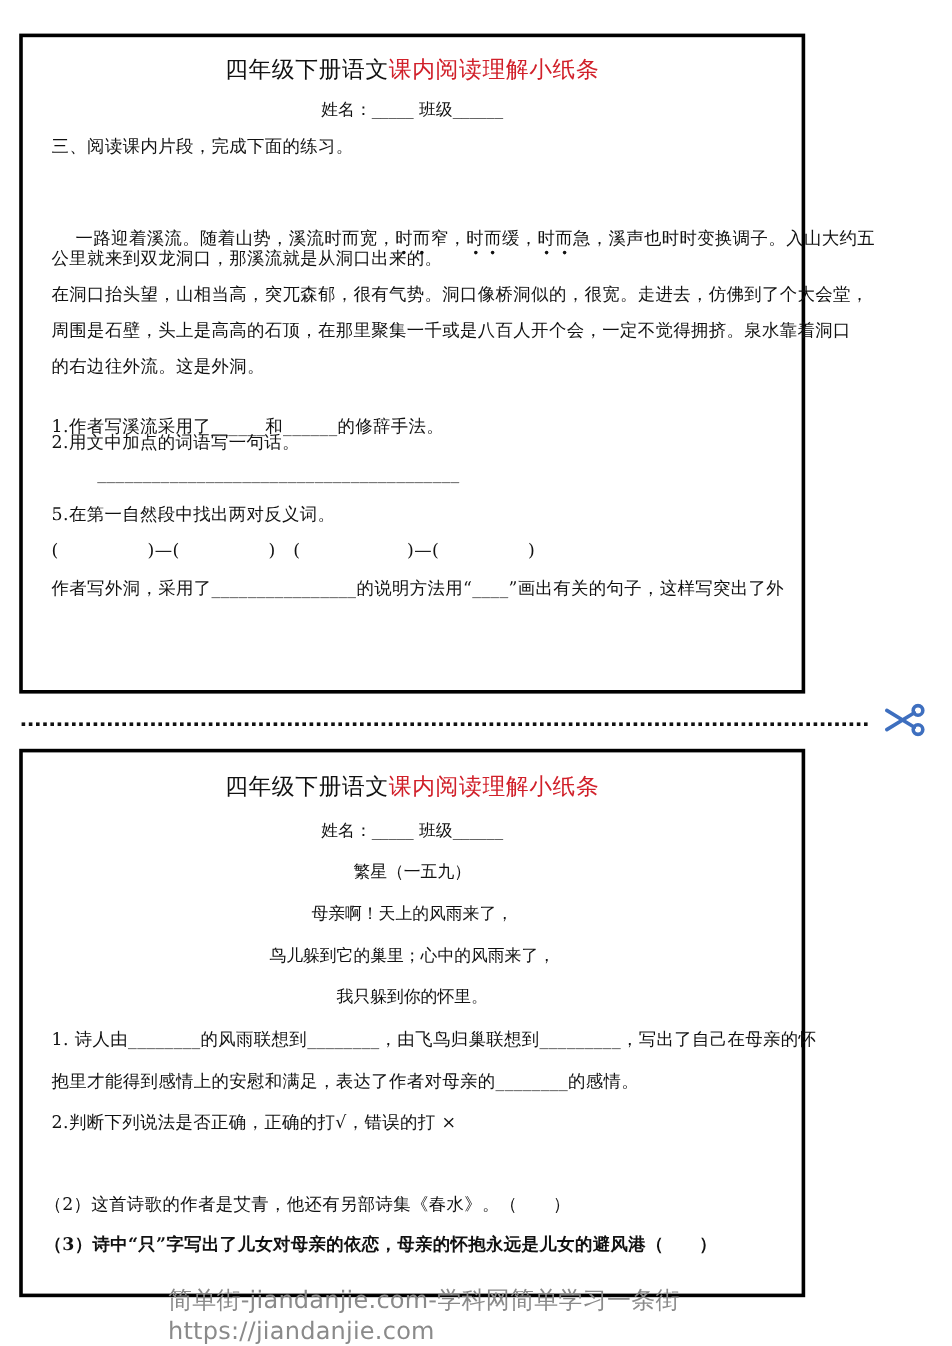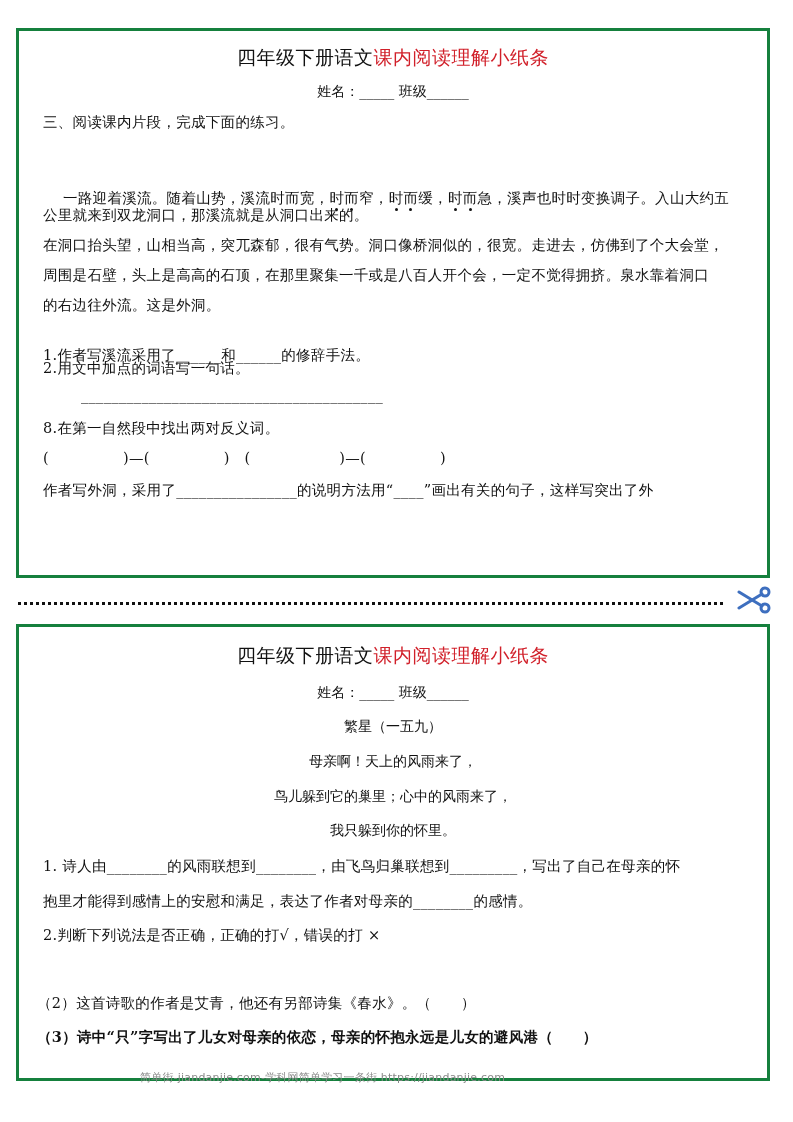--- a/index.html
+++ b/index.html
@@ -2,22 +2,22 @@
 <html><head>
 <meta charset="utf-8">
 <style>
   html, body { margin: 0; padding: 0; }
   body {
     width: 793px; height: 1122px; position: relative; background: #ffffff;
     font-family: "DejaVu Serif", "Liberation Serif", serif; color: #111;
     overflow: hidden;
   }
   .card {
-    position: absolute; left: 16px; width: 754px;
-    border: 3px solid #15803d; box-sizing: border-box;
+    position: absolute; left: 16px; width: 655px;
+    border: 3px solid #000000; box-sizing: border-box;
   }
   #card1 { top: 28px; height: 550px; }
   #card2 { top: 624px; height: 457px; }
   .title {
     position: absolute; left: 0; right: 0; text-align: center;
     font-size: 19px; letter-spacing: 0.5px;
   }
   .title .red { color: #d1202a; }
   .center { position: absolute; left: 0; right: 0; text-align: center; font-size: 14px; }
   .line { position: absolute; left: 24px; right: 14px; font-size: 14.5px; white-space: nowrap; letter-spacing: 0.3px; }
@@ -28,21 +28,21 @@
   }
   .cutline {
     position: absolute; left: 18px; top: 602px; width: 705px; height: 0;
     border-top: 3px dotted #111;
   }
   .scissors {
     position: absolute; left: 736px; top: 586px; width: 36px; height: 28px;
   }
   .watermark {
     position: absolute; left: 140px; top: 1070px; font-family: "DejaVu Sans", sans-serif;
-    font-size: 11px; color: #8a8a8a; letter-spacing: 0.2px;
+    font-size: 20px; color: #8a8a8a; letter-spacing: 0.2px;
   }
 </style>
 </head>
 <body>
 
 <div id="card1" class="card">
   <div class="title" style="top:14px;">
     <span>四年级下册语文</span><span class="red">课内阅读理解小纸条</span>
   </div>
   <div class="center" style="top:52px;">姓名：_____ 班级______</div>
@@ -50,21 +50,21 @@
   <div class="line" style="top:158px;margin-left:20px;">
     <span>一路迎着溪流。随着山势，溪流时而宽，</span><span><span class="dot">时</span><span class="dot">而</span>窄，<span class="dot">时</span><span class="dot">而</span>缓，<span class="dot">时</span><span class="dot">而</span>急</span><span>，溪声也时时变换调子。入山大约五</span>
   </div>
   <div class="line" style="top:175px;">公里就来到双龙洞口，那溪流就是从洞口出来的。</div>
   <div class="line" style="top:205px;">在洞口抬头望，山相当高，突兀森郁，很有气势。洞口像桥洞似的，很宽。走进去，仿佛到了个大会堂，</div>
   <div class="line" style="top:235px;">周围是石壁，头上是高高的石顶，在那里聚集一千或是八百人开个会，一定不觉得拥挤。泉水靠着洞口</div>
   <div class="line" style="top:265px;">的右边往外流。这是外洞。</div>
   <div class="line" style="top:315px;">1.作者写溪流采用了______和______的修辞手法。</div>
   <div class="line" style="top:328px;">2.用文中加点的词语写一句话。</div>
   <div class="line" style="top:356px;margin-left:38px;">________________________________________</div>
-  <div class="line" style="top:388px;">8.在第一自然段中找出两对反义词。</div>
+  <div class="line" style="top:388px;">5.在第一自然段中找出两对反义词。</div>
   <div class="line" style="top:418px;">(　　　　　)—(　　　　　)　(　　　　　　)—(　　　　　)</div>
   <div class="line" style="top:450px;">作者写外洞，采用了________________的说明方法用“____”画出有关的句子，这样写突出了外</div>
 </div>
 
 <div class="cutline"></div>
 <svg class="scissors" viewBox="0 0 36 28">
   <g stroke="#3e6fbf" stroke-width="3" fill="none" stroke-linecap="round">
     <line x1="3" y1="6" x2="26" y2="20"></line>
     <line x1="3" y1="22" x2="26" y2="8"></line>
     <circle cx="29" cy="6" r="4"></circle>

